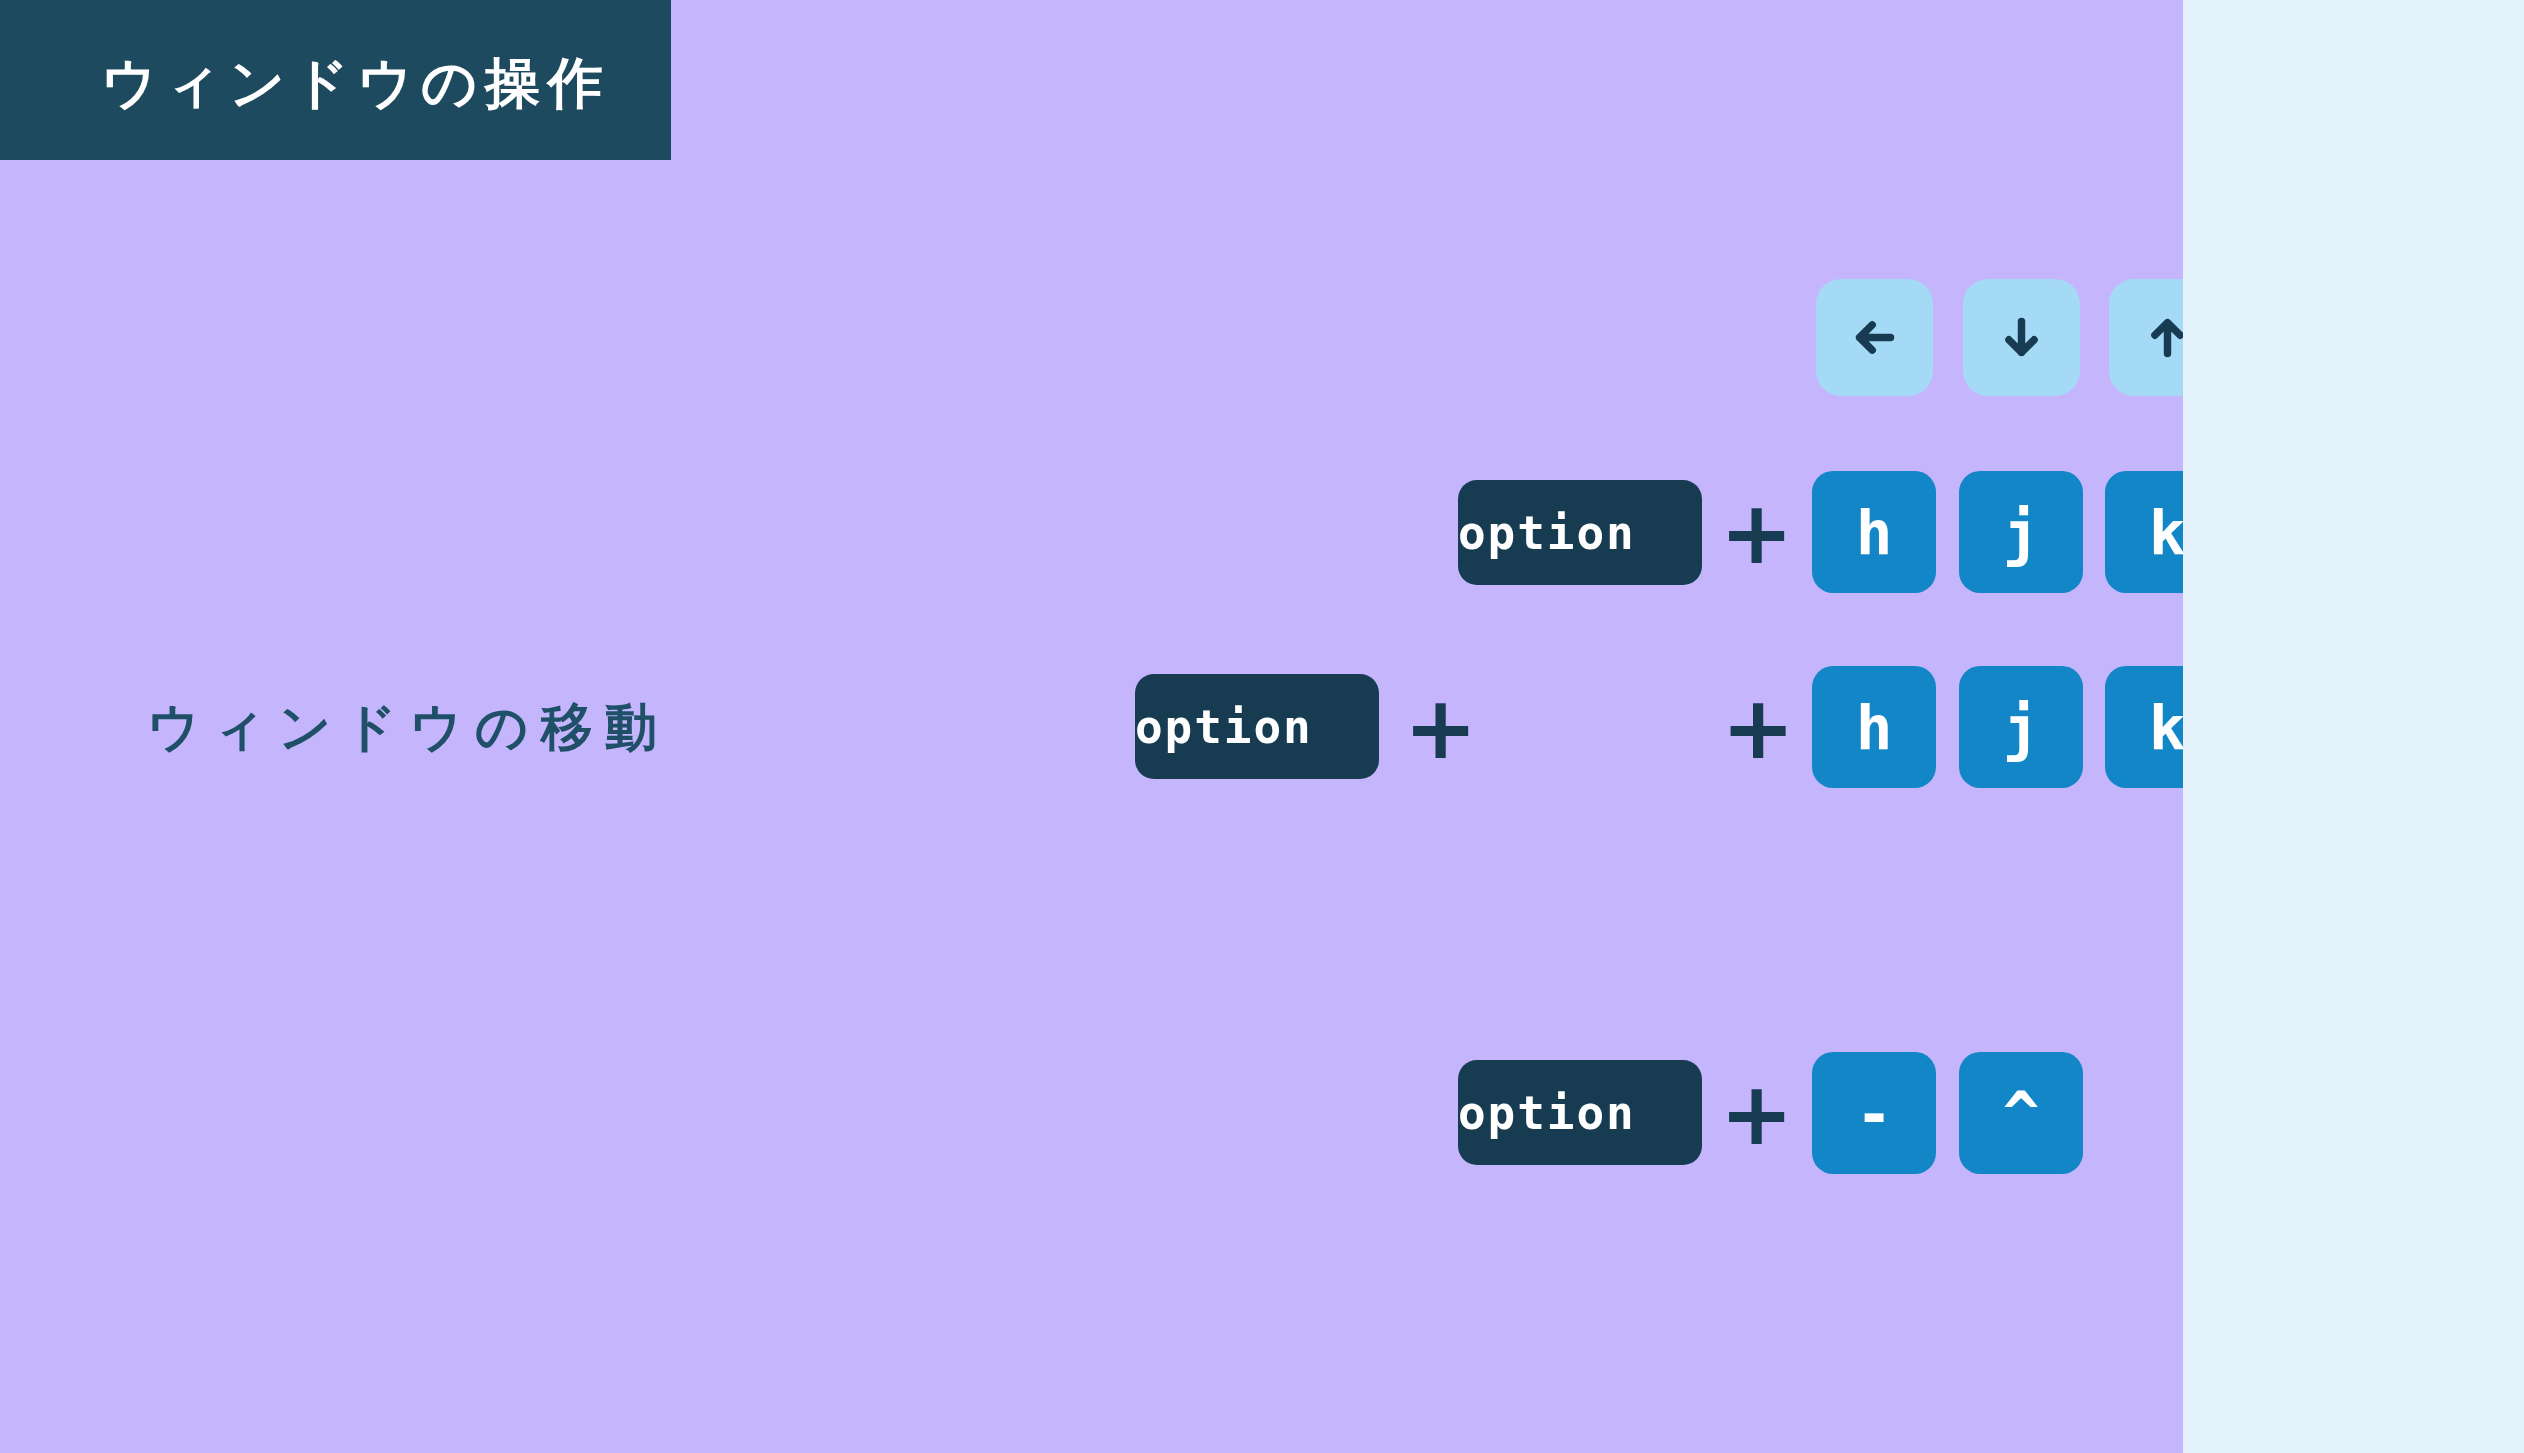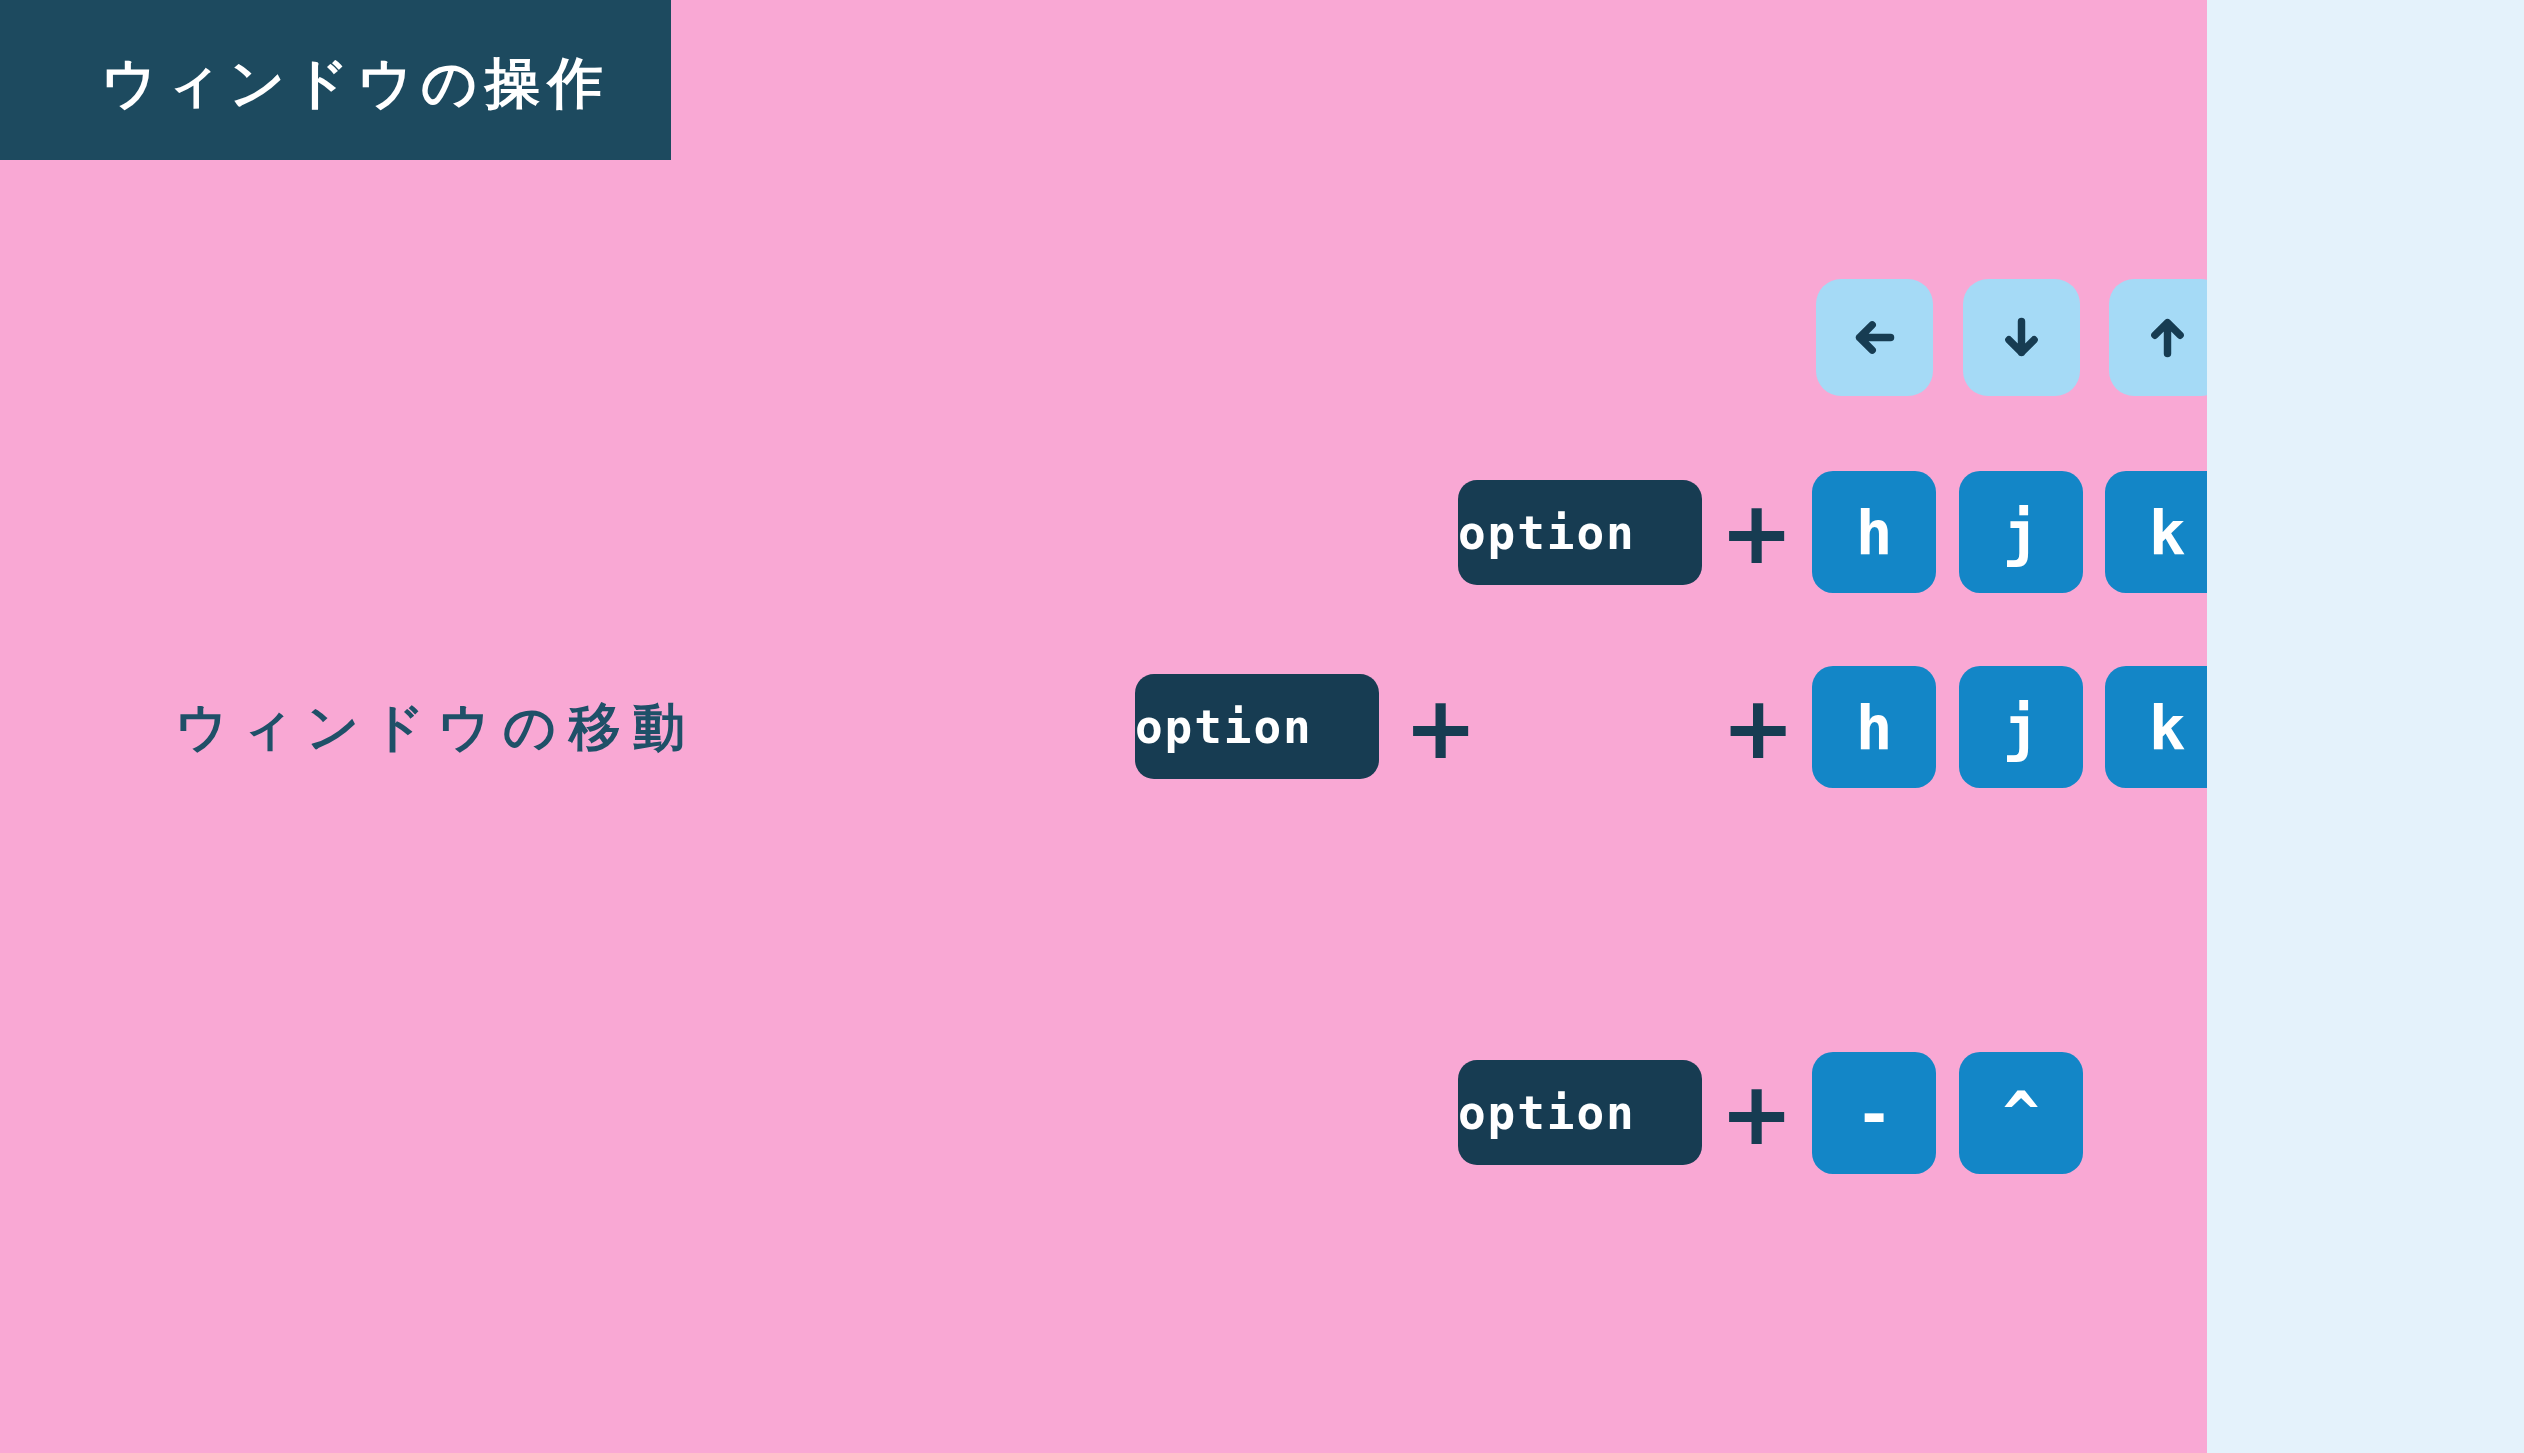--- a/index.html
+++ b/index.html
@@ -1,18 +1,18 @@
 <!DOCTYPE html>
 <html><head>
 <meta charset="utf-8">
 <style>
   html,body{margin:0;padding:0;background:#e4f2fb;}
   .slide{
-    position:relative;width:2183px;height:1454px;background:#f9a8d4;
-    font-family:"Liberation Sans",sans-serif;overflow:hidden;padding-left:24px;
+    position:relative;width:2183px;height:1454px;background:#c4b5fd;
+    font-family:"Liberation Sans",sans-serif;overflow:hidden;
   }
   .title-box{
     position:absolute;left:0;top:0;width:671px;height:160px;
     background:#1d4a5f;display:flex;align-items:center;
   }
   .title-box .title-text{
     color:#ffffff;font-size:55px;font-weight:700;letter-spacing:7.7px;
     margin-left:101px;padding-top:7.7px;white-space:nowrap;
   }
   .row-label{
@@ -89,21 +89,21 @@
   <div class="key blue" style="left:1959px;top:471px;">
     <span>j</span>
   </div>
   <div class="key blue" style="left:2105px;top:471px;">
     <span>k</span>
   </div>
   <div class="key blue" style="left:2251px;top:471px;">
     <span>l</span>
   </div>
 
-  <span class="row-label" style="top:701px;margin-left:28px;">ウィンドウの移動</span>
+  <span class="row-label" style="top:701px;">ウィンドウの移動</span>
   <div class="mod" style="left:1135px;top:674px;width:244px;">
     <span>option</span>
   </div>
   <div class="plus" style="left:1379px;top:666px;width:123px;">
     <span>+</span>
   </div>
   <div class="plus" style="left:1704px;top:666px;width:108px;">
     <span>+</span>
   </div>
   <div class="key blue" style="left:1812px;top:666px;">

